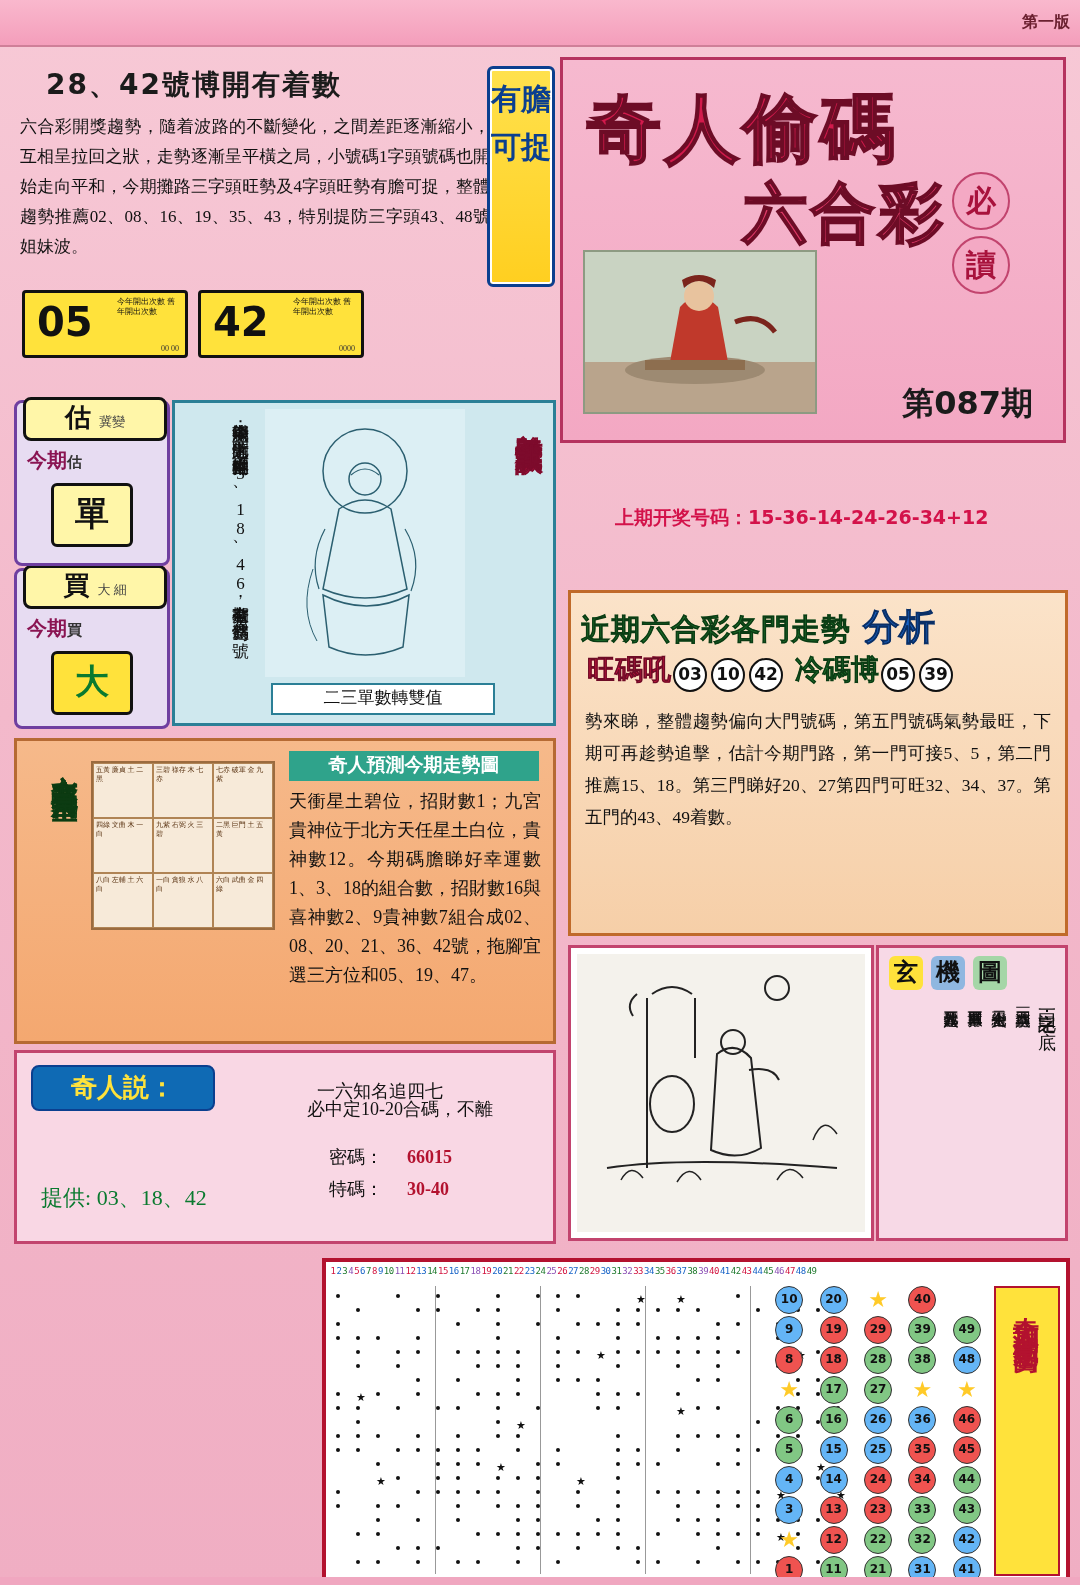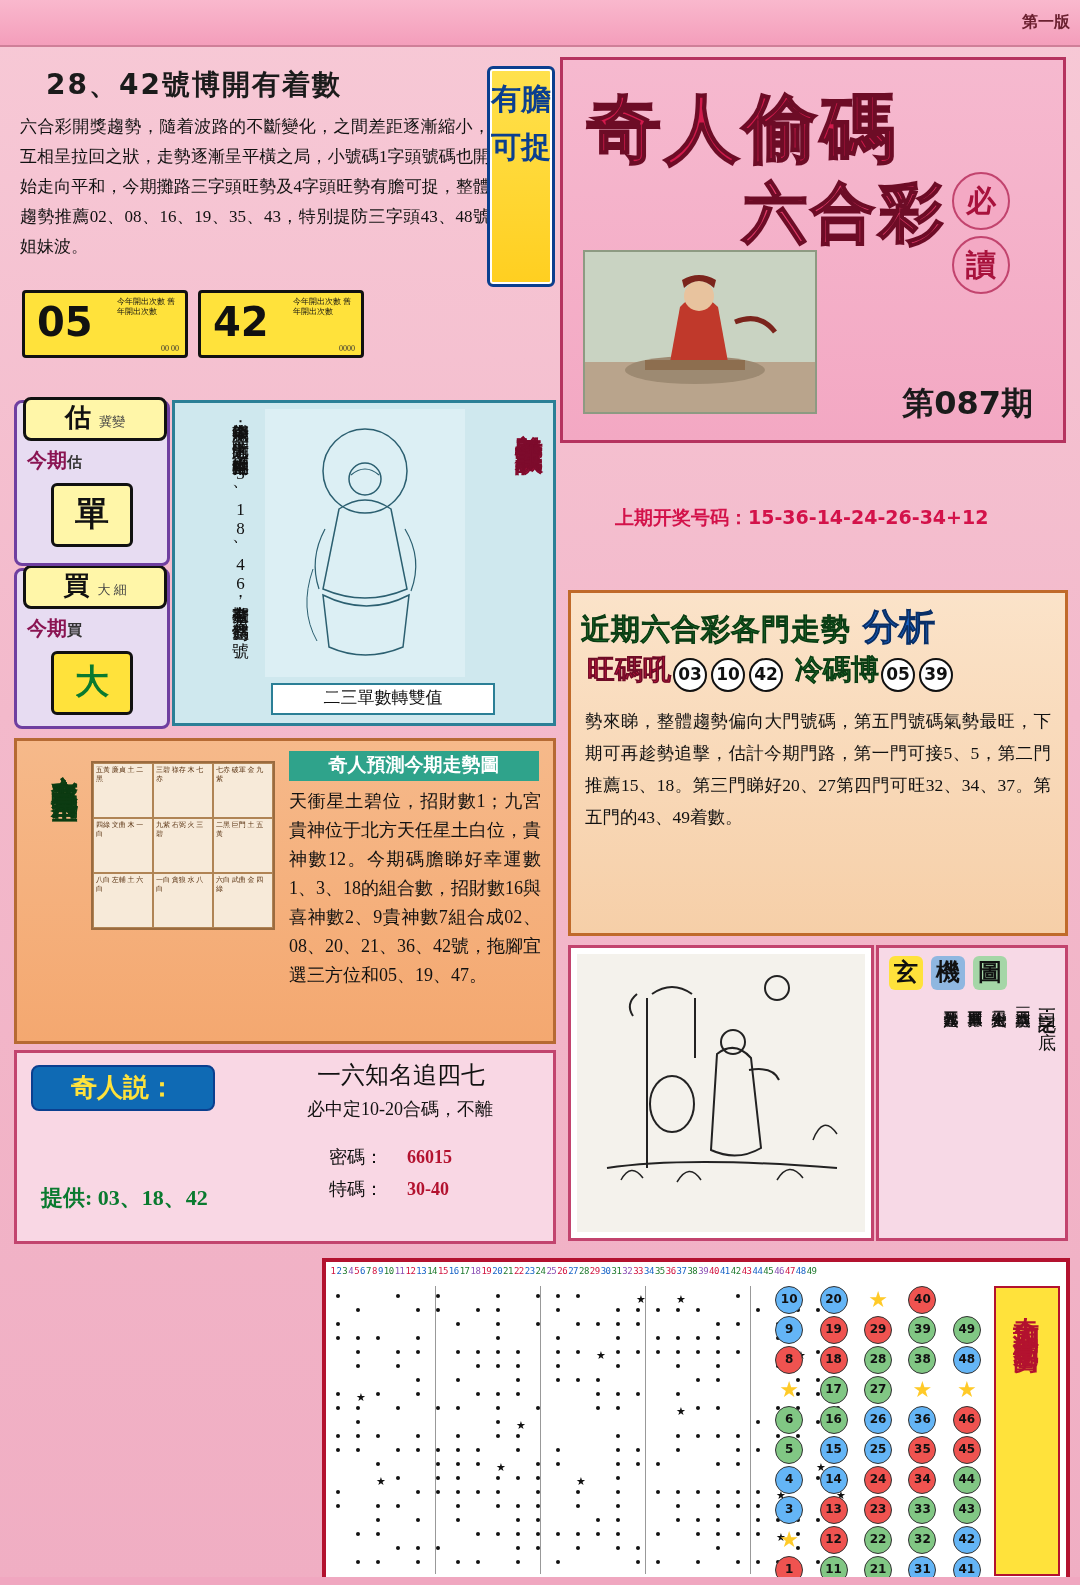--- a/index.html
+++ b/index.html
@@ -216,23 +216,23 @@
     background:#0f6ab4;border:2px solid #0b3f8f;border-radius:8px;
     color:#ffe23b;font-size:26px;font-weight:bold;text-align:center;line-height:40px;
     font-family:"DejaVu Sans", sans-serif;
   }
   .qs-box{
     position:absolute;left:14px;top:74px;width:260px;height:44px;
     background:#fff;border:3px solid #0b3f8f;border-radius:8px;
     text-align:center;line-height:40px;font-size:22px;color:#a8123c;font-weight:bold;
   }
   .qs-provide{
-    position:absolute;left:24px;top:130px;font-size:22px;color:#0a7a2f;font-weight:bold;text-align:right;
-  }
-  .qs-r1{position:absolute;left:300px;top:6px;font-size:24px;color:#111;}
+    position:absolute;left:24px;top:130px;font-size:22px;color:#0a7a2f;font-weight:normal;text-align:right;
+  }
+  .qs-r1{position:absolute;left:300px;top:26px;font-size:18px;color:#111;}
   .qs-r2{position:absolute;left:290px;top:44px;font-size:18px;color:#111;}
   .qs-mima{position:absolute;left:312px;top:92px;font-size:18px;color:#111;}
   .qs-teima{position:absolute;left:312px;top:124px;font-size:18px;color:#111;}
   .qs-mima b,.qs-teima b{color:#b3122f;font-weight:bold;margin-left:24px;}
 
   
   .analysis{
     position:absolute;left:568px;top:590px;width:494px;height:340px;
     background:linear-gradient(180deg,#fbe3c9 0%,#f6cfa8 100%);
     border:3px solid #c06a2a;

